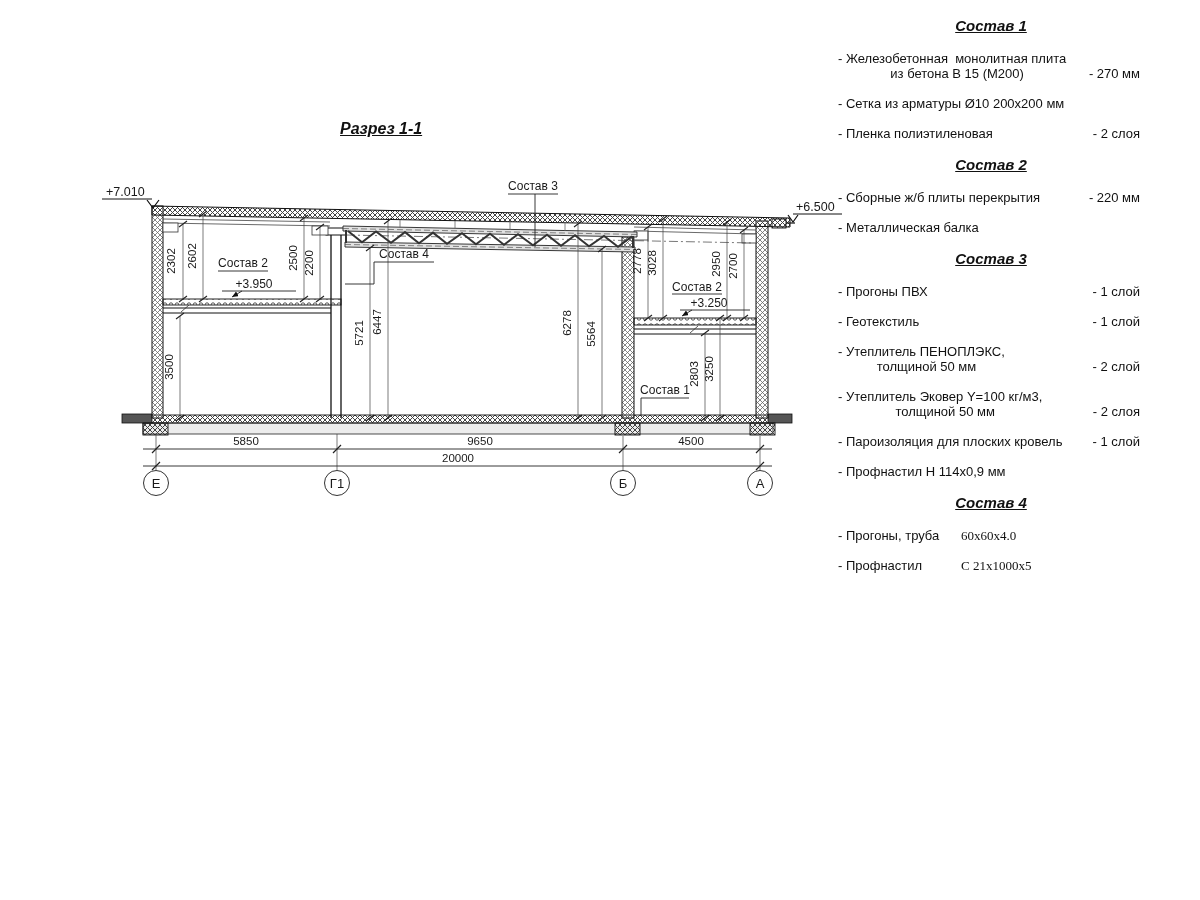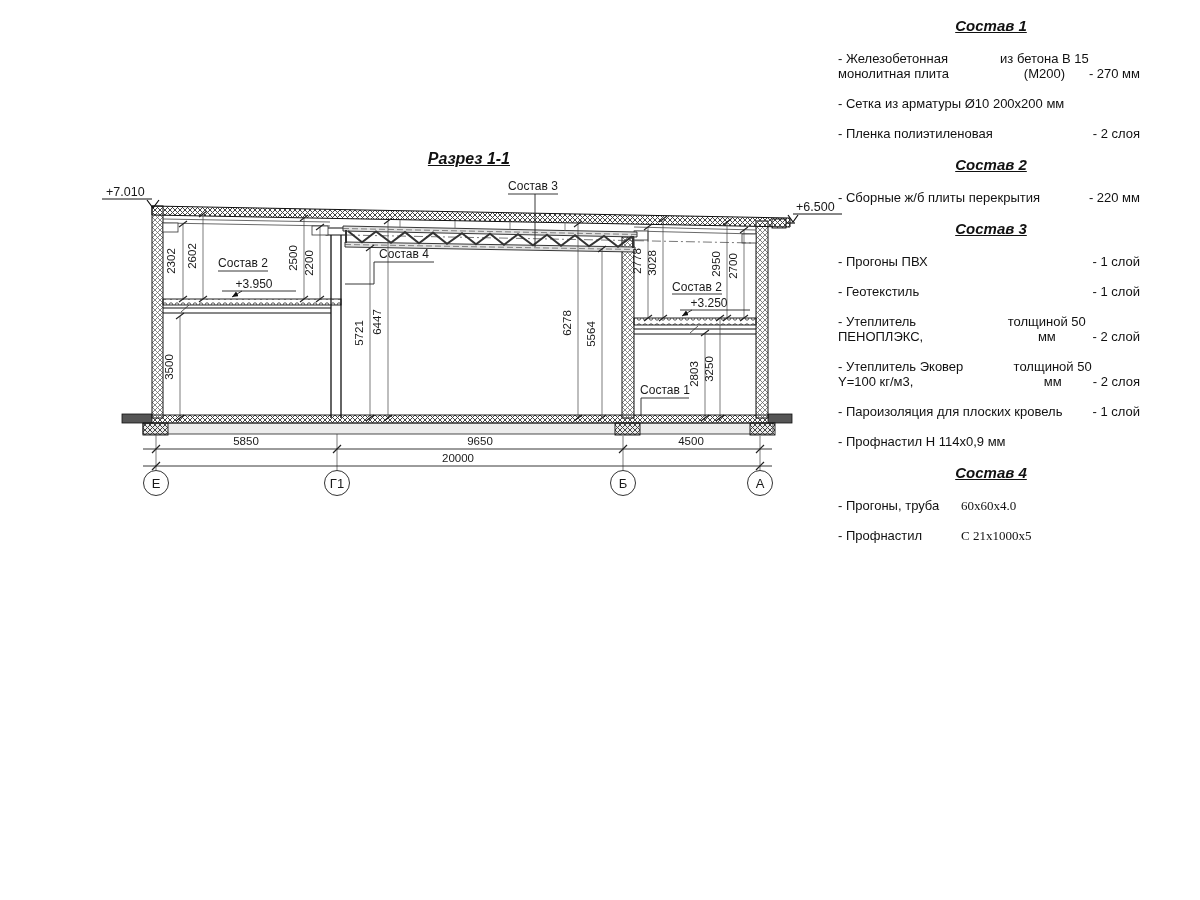--- a/index.html
+++ b/index.html
@@ -1,33 +1,33 @@
 <!DOCTYPE html>
 <html><head>
 <meta charset="utf-8">
 <style>
   html,body{margin:0;padding:0;background:#fff;}
   .page{position:relative;width:1200px;height:900px;background:#fff;
         outline:1px solid #c9c9c9;overflow:hidden;
         font-family:"Liberation Sans",sans-serif;color:#111;}
-  .drawing-title{position:absolute;left:340px;top:150px;width:170px;text-align:right;
+  .drawing-title{position:absolute;left:340px;top:120px;width:170px;text-align:left;
         font-size:16px;font-style:italic;font-weight:bold;text-decoration:underline;}
   svg.section-drawing{position:absolute;left:0;top:0;}
   svg text{font-family:"Liberation Sans",sans-serif;fill:#1a1a1a;}
   .dimtxt{font-size:11.5px;}
   .lbltxt{font-size:12px;}
   .elevtxt{font-size:12.5px;}
   .axistxt{font-size:13px;}
   
   .panel{position:absolute;left:838px;top:18px;width:306px;font-size:13px;line-height:15px;}
   .sec-title{text-align:center;font-style:italic;font-weight:bold;font-size:15px;
         text-decoration:underline;margin:16px 0 18px 0;}
   .sec:first-child .sec-title{margin-top:0;}
   .item{display:flex;justify-content:space-between;align-items:flex-end;margin-bottom:15px;}
-  .item-lines{display:flex;flex-direction:row;}
+  .item-lines{display:flex;flex-direction:column;}
   .item-lines span{white-space:pre-wrap;}
   .cont{padding-left:10px;text-align:center;}
   .item-val{white-space:nowrap;padding-right:4px;}
   .item.s4 .item-lines{flex:0 0 123px;}
   .item.s4 .item-val{flex:1;text-align:left;padding-right:0;font-family:Liberation Serif, serif;}
 </style>
 </head>
 <body>
 
 <div class="page">
@@ -261,20 +261,26 @@
     </div>
 
     <div class="sec">
       <div class="sec-title">Состав 2</div>
       <div class="item">
         <div class="item-lines">
             <span>- Сборные ж/б плиты перекрытия</span>
           </div>
         <div class="item-val">- 220 мм</div>
       </div>
+      <div class="item">
+        <div class="item-lines">
+            <span>- Металлическая балка</span>
+          </div>
+        <div class="item-val"></div>
+      </div>
     </div>
 
     <div class="sec">
       <div class="sec-title">Состав 3</div>
       <div class="item">
         <div class="item-lines">
             <span>- Прогоны ПВХ</span>
           </div>
         <div class="item-val">- 1 слой</div>
       </div>

